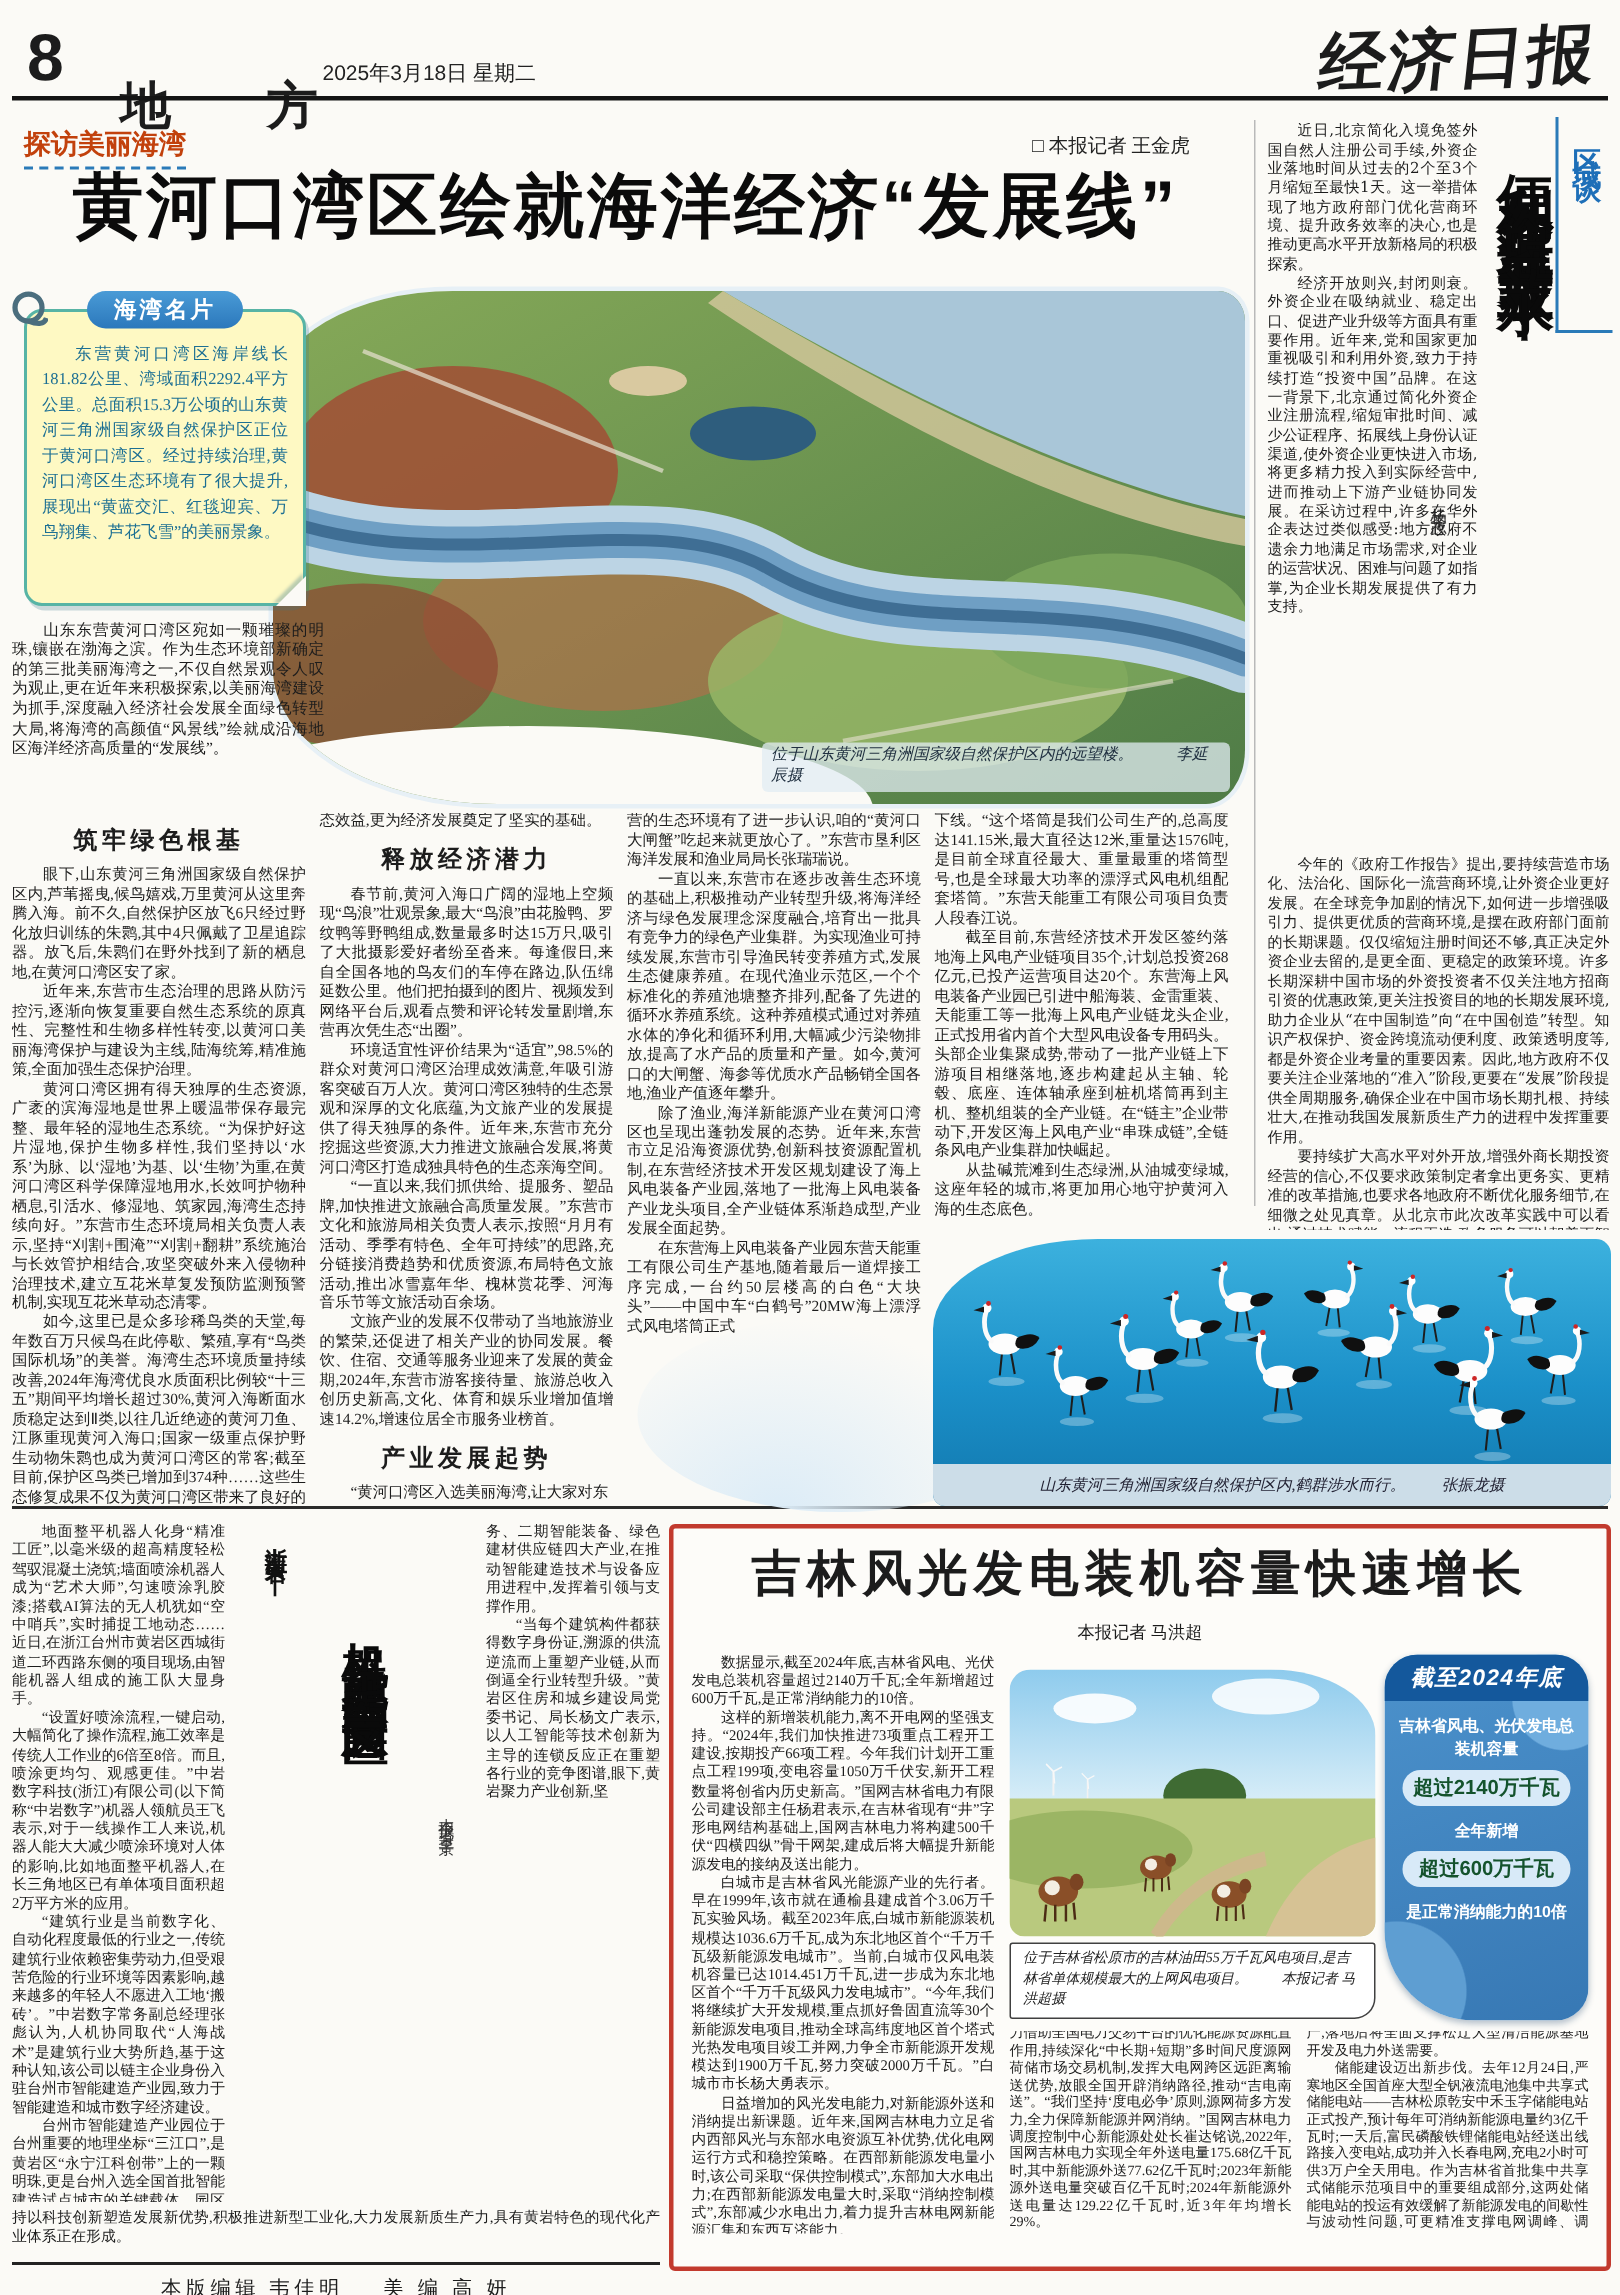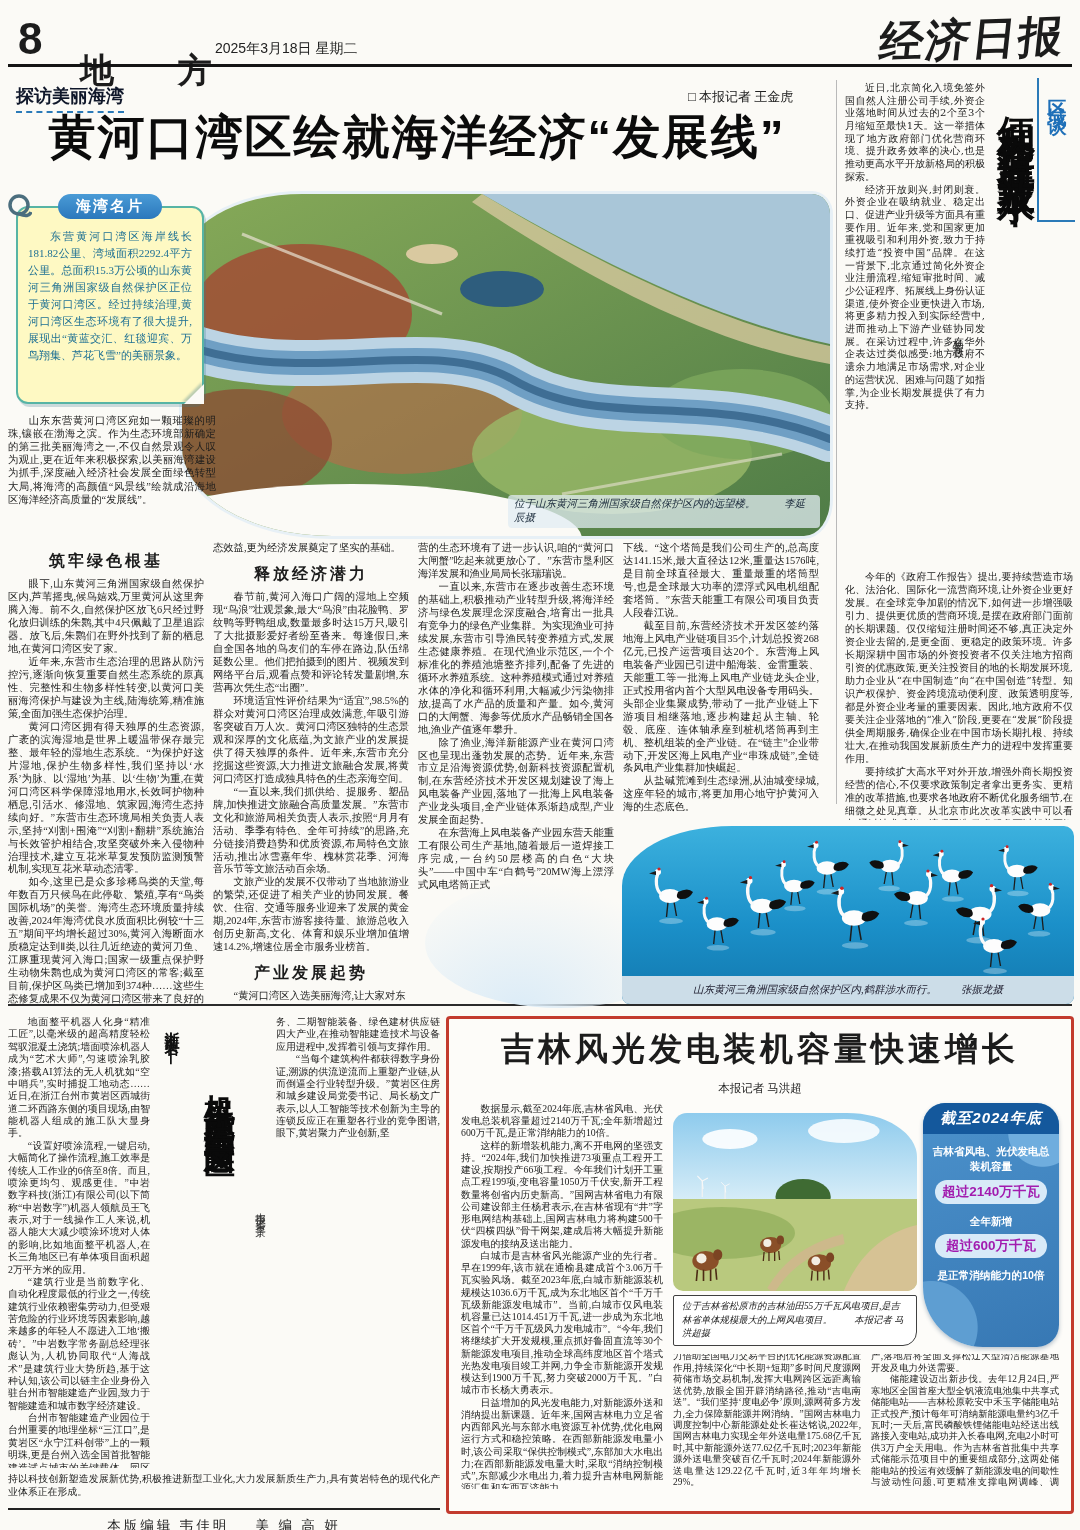--- a/index.html
+++ b/index.html
@@ -5,21 +5,21 @@
   html,body{margin:0;padding:0;}
   body{width:1080px;height:1530px;background:#fbfaf6;font-family:"Liberation Serif",serif;color:#1c1c1c;position:relative;overflow:hidden;}
   .abs{position:absolute;}
   
   .hdr-pagenum{left:18px;top:14px;font-family:"Liberation Sans",sans-serif;font-size:44px;font-weight:900;}
   .hdr-section{left:80px;top:20px;font-size:34px;font-weight:900;letter-spacing:26px;font-family:"DejaVu Serif",serif;margin-top:28px;}
   .hdr-date{left:215px;top:40px;font-size:14px;font-family:"Liberation Sans",sans-serif;color:#222;}
   .hdr-brand{right:16px;top:10px;font-size:44px;font-weight:900;font-family:"DejaVu Serif",serif;transform:skewX(-8deg) rotate(-2deg);letter-spacing:2px;}
   .hdr-rule{left:8px;top:64px;width:1064px;height:3px;background:#141414;}
   
-  .series-tag{left:16px;top:84px;font-size:18px;font-weight:700;color:#0f172a;border-bottom:2px dashed #2a7ab8;padding-bottom:3px;font-family:"DejaVu Serif",serif;}
+  .series-tag{left:16px;top:84px;font-size:18px;font-weight:700;color:#c2410c;border-bottom:2px dashed #2a7ab8;padding-bottom:3px;font-family:"DejaVu Serif",serif;}
   .main-byline{left:688px;top:88px;font-size:13px;color:#222;}
   .main-headline{left:6px;top:106px;width:822px;text-align:center;font-family:"Liberation Sans",sans-serif;font-size:47px;font-weight:900;letter-spacing:2px;color:#0b0b0b;}
   .aerial{left:182px;top:194px;width:648px;height:342px;border-radius:120px 18px 26px 150px / 70px 20px 36px 90px;overflow:hidden;box-shadow:0 0 0 3px #e7f0f6;}
   .aerial svg{display:block;}
   .aerial-wave{position:absolute;left:-60px;bottom:-58px;width:460px;height:110px;background:#fbfaf6;border-radius:50%;}
   .aerial-cap{position:absolute;right:10px;bottom:8px;width:300px;font-size:10.5px;color:#203040;font-style:italic;text-align:left;line-height:1.4;background:rgba(225,236,243,.75);padding:2px 6px;border-radius:4px;}
   .aerial-cap .credit{margin-left:26px;}
   
   .bay-card{left:16px;top:206px;width:188px;height:198px;background:#fef9c3;border:2px solid #57b4a5;border-radius:12px;z-index:6;padding:20px 10px 8px;box-sizing:border-box;box-shadow:2px 3px 0 rgba(60,120,140,.25);}
   .bay-card-title{position:absolute;left:50%;top:-14px;transform:translateX(-50%);background:linear-gradient(180deg,#4a9bd6,#2b78bc);color:#fff;font-weight:800;font-size:15px;font-family:"Liberation Sans",sans-serif;padding:3px 18px;border-radius:14px;letter-spacing:2px;white-space:nowrap;}
@@ -44,21 +44,21 @@
   .region-tag{position:absolute;right:-2px;top:0;height:128px;font-size:19px;font-weight:800;color:#1e6fb8;border-left:2px solid #2a7ab8;border-bottom:2px solid #2a7ab8;padding:6px 4px 8px 6px;letter-spacing:8px;font-family:"DejaVu Serif",serif;}
   .region-headline{position:absolute;right:32px;top:8px;height:640px;font-family:"Liberation Sans",sans-serif;font-size:38px;font-weight:900;letter-spacing:7px;color:#0a0a0a;}
   .region-author{position:absolute;right:108px;top:252px;font-size:11px;color:#333;letter-spacing:3px;}
   .region-cola{position:absolute;left:0;top:4px;width:140px;height:482px;overflow:hidden;font-size:10px;line-height:1.27;}
   .region-colb{position:absolute;left:0;top:492px;width:228px;height:250px;overflow:hidden;font-size:10px;line-height:1.3;}
   .region .para{font-family:"DejaVu Serif",serif;}
   
   .mid-rule{left:8px;top:1004px;width:1064px;height:2px;background:#2b2b2b;}
   
   .robot{left:8px;top:1016px;width:432px;height:500px;}
-  .robot-row{display:flex;height:452px;gap:9px;justify-content:center;}
+  .robot-row{display:flex;height:452px;gap:21px;justify-content:center;}
   .r-col{font-size:9.9px;line-height:1.25;text-align:justify;overflow:hidden;}
   .r-col1{width:142px;}
   .r-col2{flex:1;}
   .r-tag{width:22px;font-size:15px;font-weight:700;letter-spacing:3px;padding-top:4px;color:#111;font-family:"DejaVu Serif",serif;}
   .r-headline{width:50px;font-family:"Liberation Sans",sans-serif;font-size:31px;font-weight:900;letter-spacing:5px;padding-top:54px;color:#0a0a0a;}
   .r-byline{width:18px;font-size:10.5px;padding-top:188px;letter-spacing:2px;color:#333;}
   .r-tail{margin-top:5px;font-size:9.9px;line-height:1.3;text-align:justify;}
   .r-footer{margin-top:9px;border-top:2px solid #222;padding-top:7px;text-align:center;font-size:13.5px;letter-spacing:3px;}
   .r-footer span{margin:0 10px;}
   
@@ -70,21 +70,21 @@
   .j-right{flex:1;display:flex;flex-direction:column;}
   .j-media{display:flex;gap:6px;height:246px;}
   .j-photowrap{flex:1;padding-top:10px;}
   .j-photo{width:100%;height:178px;border-radius:14px 70px 10px 10px / 14px 44px 10px 10px;overflow:hidden;display:block;}
   .j-cap{margin-top:4px;border:1px solid #404040;border-radius:2px 2px 14px 2px;padding:4px 8px;font-size:9.4px;font-style:italic;line-height:1.45;color:#222;background:#fff;}
   .j-cap .credit{margin-left:20px;}
   .j-infocard{width:136px;height:244px;border-radius:22px 22px 22px 60px;background:radial-gradient(circle at 88% 12%,#6fadde 0 34px,transparent 35px),radial-gradient(circle at 6% 92%,#5e9ed2 0 46px,transparent 47px),linear-gradient(160deg,#4c92cc,#3778b4);overflow:hidden;color:#fff;box-shadow:0 2px 4px rgba(20,60,100,.3);}
   .j-card-title{background:#14589c;font-family:"Liberation Sans",sans-serif;font-weight:800;font-size:15px;font-style:italic;text-align:center;padding:6px 0;letter-spacing:1px;}
   .j-card-body{padding:10px 6px 6px;text-align:center;}
   .j-label{font-size:10.6px;font-weight:700;line-height:1.4;font-family:"Liberation Sans",sans-serif;}
-  .j-pill{background:#d8eaf8;color:#a21caf;font-weight:800;font-family:"Liberation Sans",sans-serif;border-radius:12px;padding:3px 4px;margin:6px 6px 10px;font-size:13.5px;}
+  .j-pill{background:#d8eaf8;color:#14532d;font-weight:800;font-family:"Liberation Sans",sans-serif;border-radius:12px;padding:3px 4px;margin:6px 6px 10px;font-size:13.5px;}
   .j-cols{display:flex;gap:10px;margin-top:5px;height:132px;overflow:hidden;align-items:center;}
   .j-colx{flex:1;font-size:9.4px;line-height:1.22;text-align:justify;}
 </style>
 </head>
 <body>
 
 <div class="abs hdr-pagenum">8</div>
 <div class="abs hdr-section">地 方</div>
 <div class="abs hdr-date">2025年3月18日  星期二</div>
 <div class="abs hdr-brand">经济日报</div>

